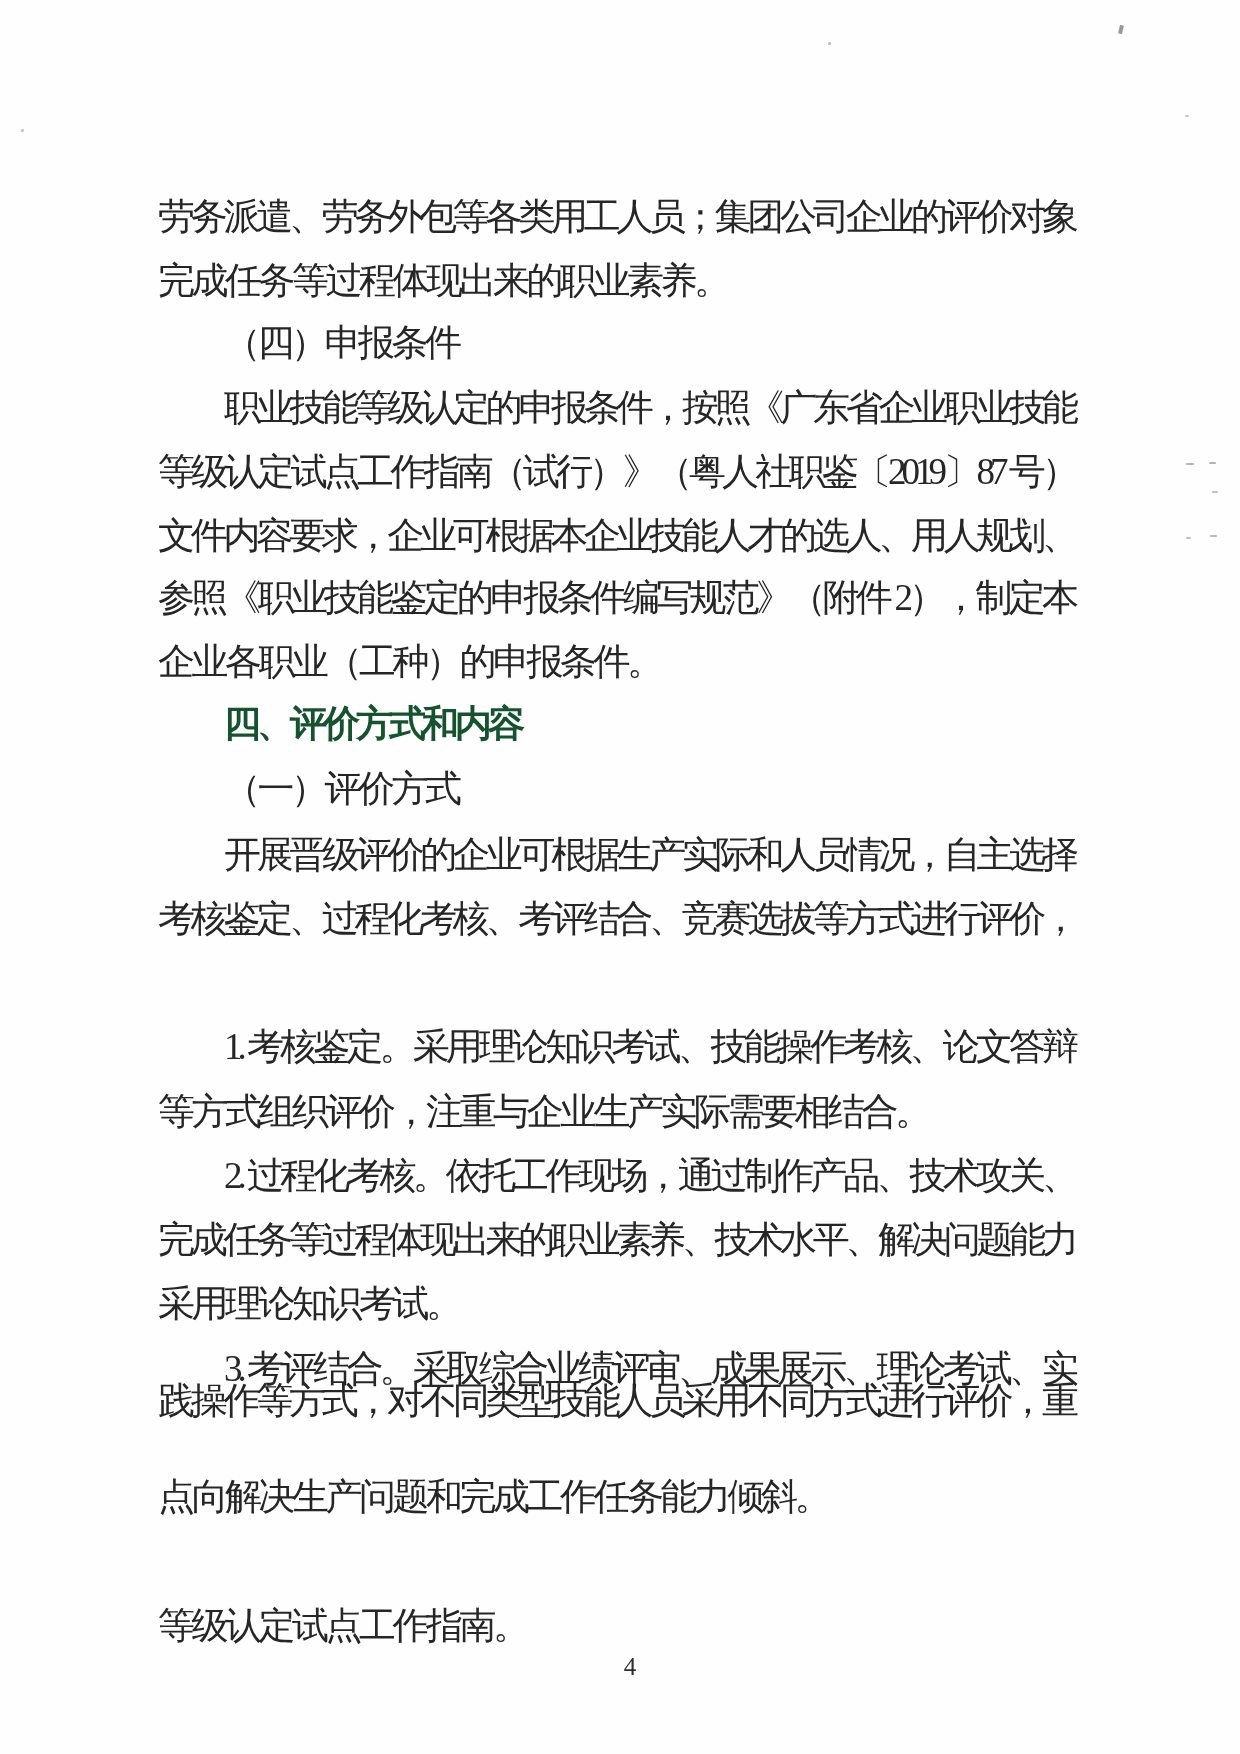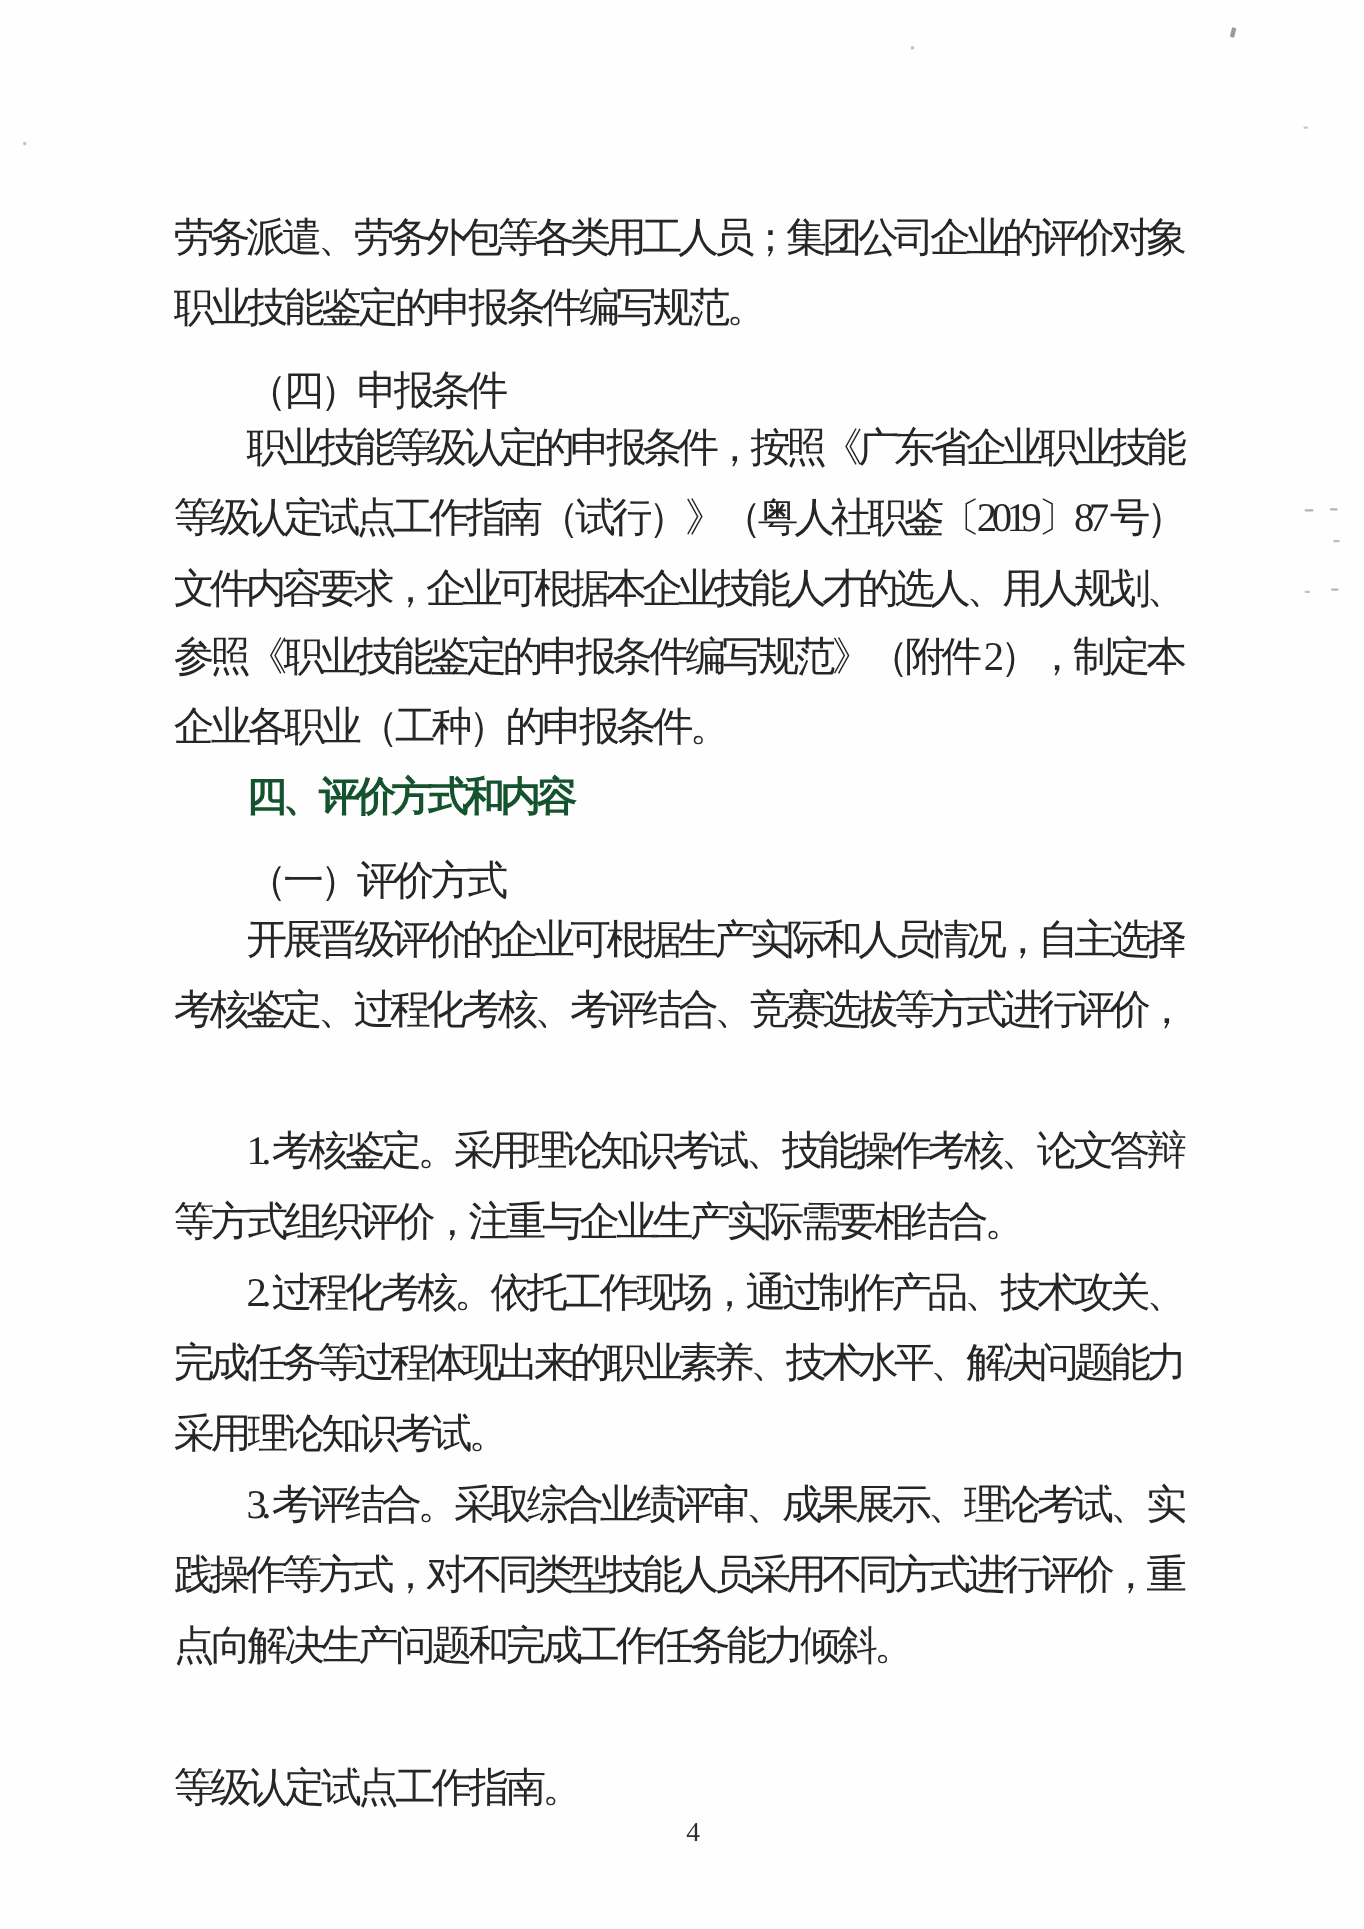--- a/index.html
+++ b/index.html
@@ -40,21 +40,20 @@
     text-align-last: justify;
   }
   
   .left {
     letter-spacing: -3.5px;
   }
   
   .indent {
     padding-left: 66px;
     letter-spacing: -3.5px;
-    margin-top: 13px;
   }
   
   .heading {
     padding-left: 66px;
     letter-spacing: -4px;
     font-weight: 700;
     color: #14532d;
     font-family: "Liberation Sans", "DejaVu Sans", sans-serif;
   }
   .pagenum {
@@ -72,38 +71,38 @@
     position: absolute;
     border-radius: 1px;
   }
 </style>
 </head>
 <body>
 
 <div class="page">
 
   <div class="ln full" style="top:196px">劳务派遣、劳务外包等各类用工人员；集团公司企业的评价对象</div>
-  <div class="ln left" style="top:260px">职业技能鉴定的申报条件编写规范。</div>
+  <div class="ln left" style="top:260px">完成任务等过程体现出来的职业素养。</div>
   <div class="ln indent" style="top:322px">（四）申报条件</div>
   <div class="ln indent-full" style="top:387px">职业技能等级认定的申报条件，按照《广东省企业职业技能</div>
   <div class="ln full" style="top:451px">等级认定试点工作指南（试行）》（粤人社职鉴〔2019〕87 号）</div>
   <div class="ln full" style="top:515px">文件内容要求，企业可根据本企业技能人才的选人、用人规划、</div>
   <div class="ln full" style="top:577px">参照《职业技能鉴定的申报条件编写规范》（附件 2），制定本</div>
   <div class="ln left" style="top:641px">企业各职业（工种）的申报条件。</div>
   <div class="ln heading" style="top:703px">四、评价方式和内容</div>
   <div class="ln indent" style="top:768px">（一）评价方式</div>
   <div class="ln indent-full" style="top:834px">开展晋级评价的企业可根据生产实际和人员情况，自主选择</div>
   <div class="ln full" style="top:898px">考核鉴定、过程化考核、考评结合、竞赛选拔等方式进行评价，</div>
   <div class="ln indent-full" style="top:1026px">1. 考核鉴定。采用理论知识考试、技能操作考核、论文答辩</div>
   <div class="ln left" style="top:1091px">等方式组织评价，注重与企业生产实际需要相结合。</div>
   <div class="ln indent-full" style="top:1155px">2. 过程化考核。依托工作现场，通过制作产品、技术攻关、</div>
   <div class="ln full" style="top:1219px">完成任务等过程体现出来的职业素养、技术水平、解决问题能力</div>
   <div class="ln left" style="top:1283px">采用理论知识考试。</div>
   <div class="ln indent-full" style="top:1348px">3. 考评结合。采取综合业绩评审、成果展示、理论考试、实</div>
-  <div class="ln full" style="top:1412px">践操作等方式，对不同类型技能人员采用不同方式进行评价，重</div>
+  <div class="ln full" style="top:1380px">践操作等方式，对不同类型技能人员采用不同方式进行评价，重</div>
   <div class="ln left" style="top:1476px">点向解决生产问题和完成工作任务能力倾斜。</div>
   <div class="ln left" style="top:1605px">等级认定试点工作指南。</div>
 
   <div class="pagenum">4</div>
 
   <div class="speck" style="left:1119px;top:25px;width:4px;height:9px;background:#9a9a9a;transform:rotate(14deg)"></div>
   <div class="speck" style="left:828px;top:42px;width:3px;height:3px;background:#c2c2c2"></div>
   <div class="speck" style="left:21px;top:129px;width:3px;height:3px;background:#c6c6c6"></div>
   <div class="speck" style="left:1185px;top:115px;width:4px;height:2px;background:#c6c6c6"></div>
   <div class="speck" style="left:1186px;top:463px;width:8px;height:2px;background:#b3b3b3"></div>

